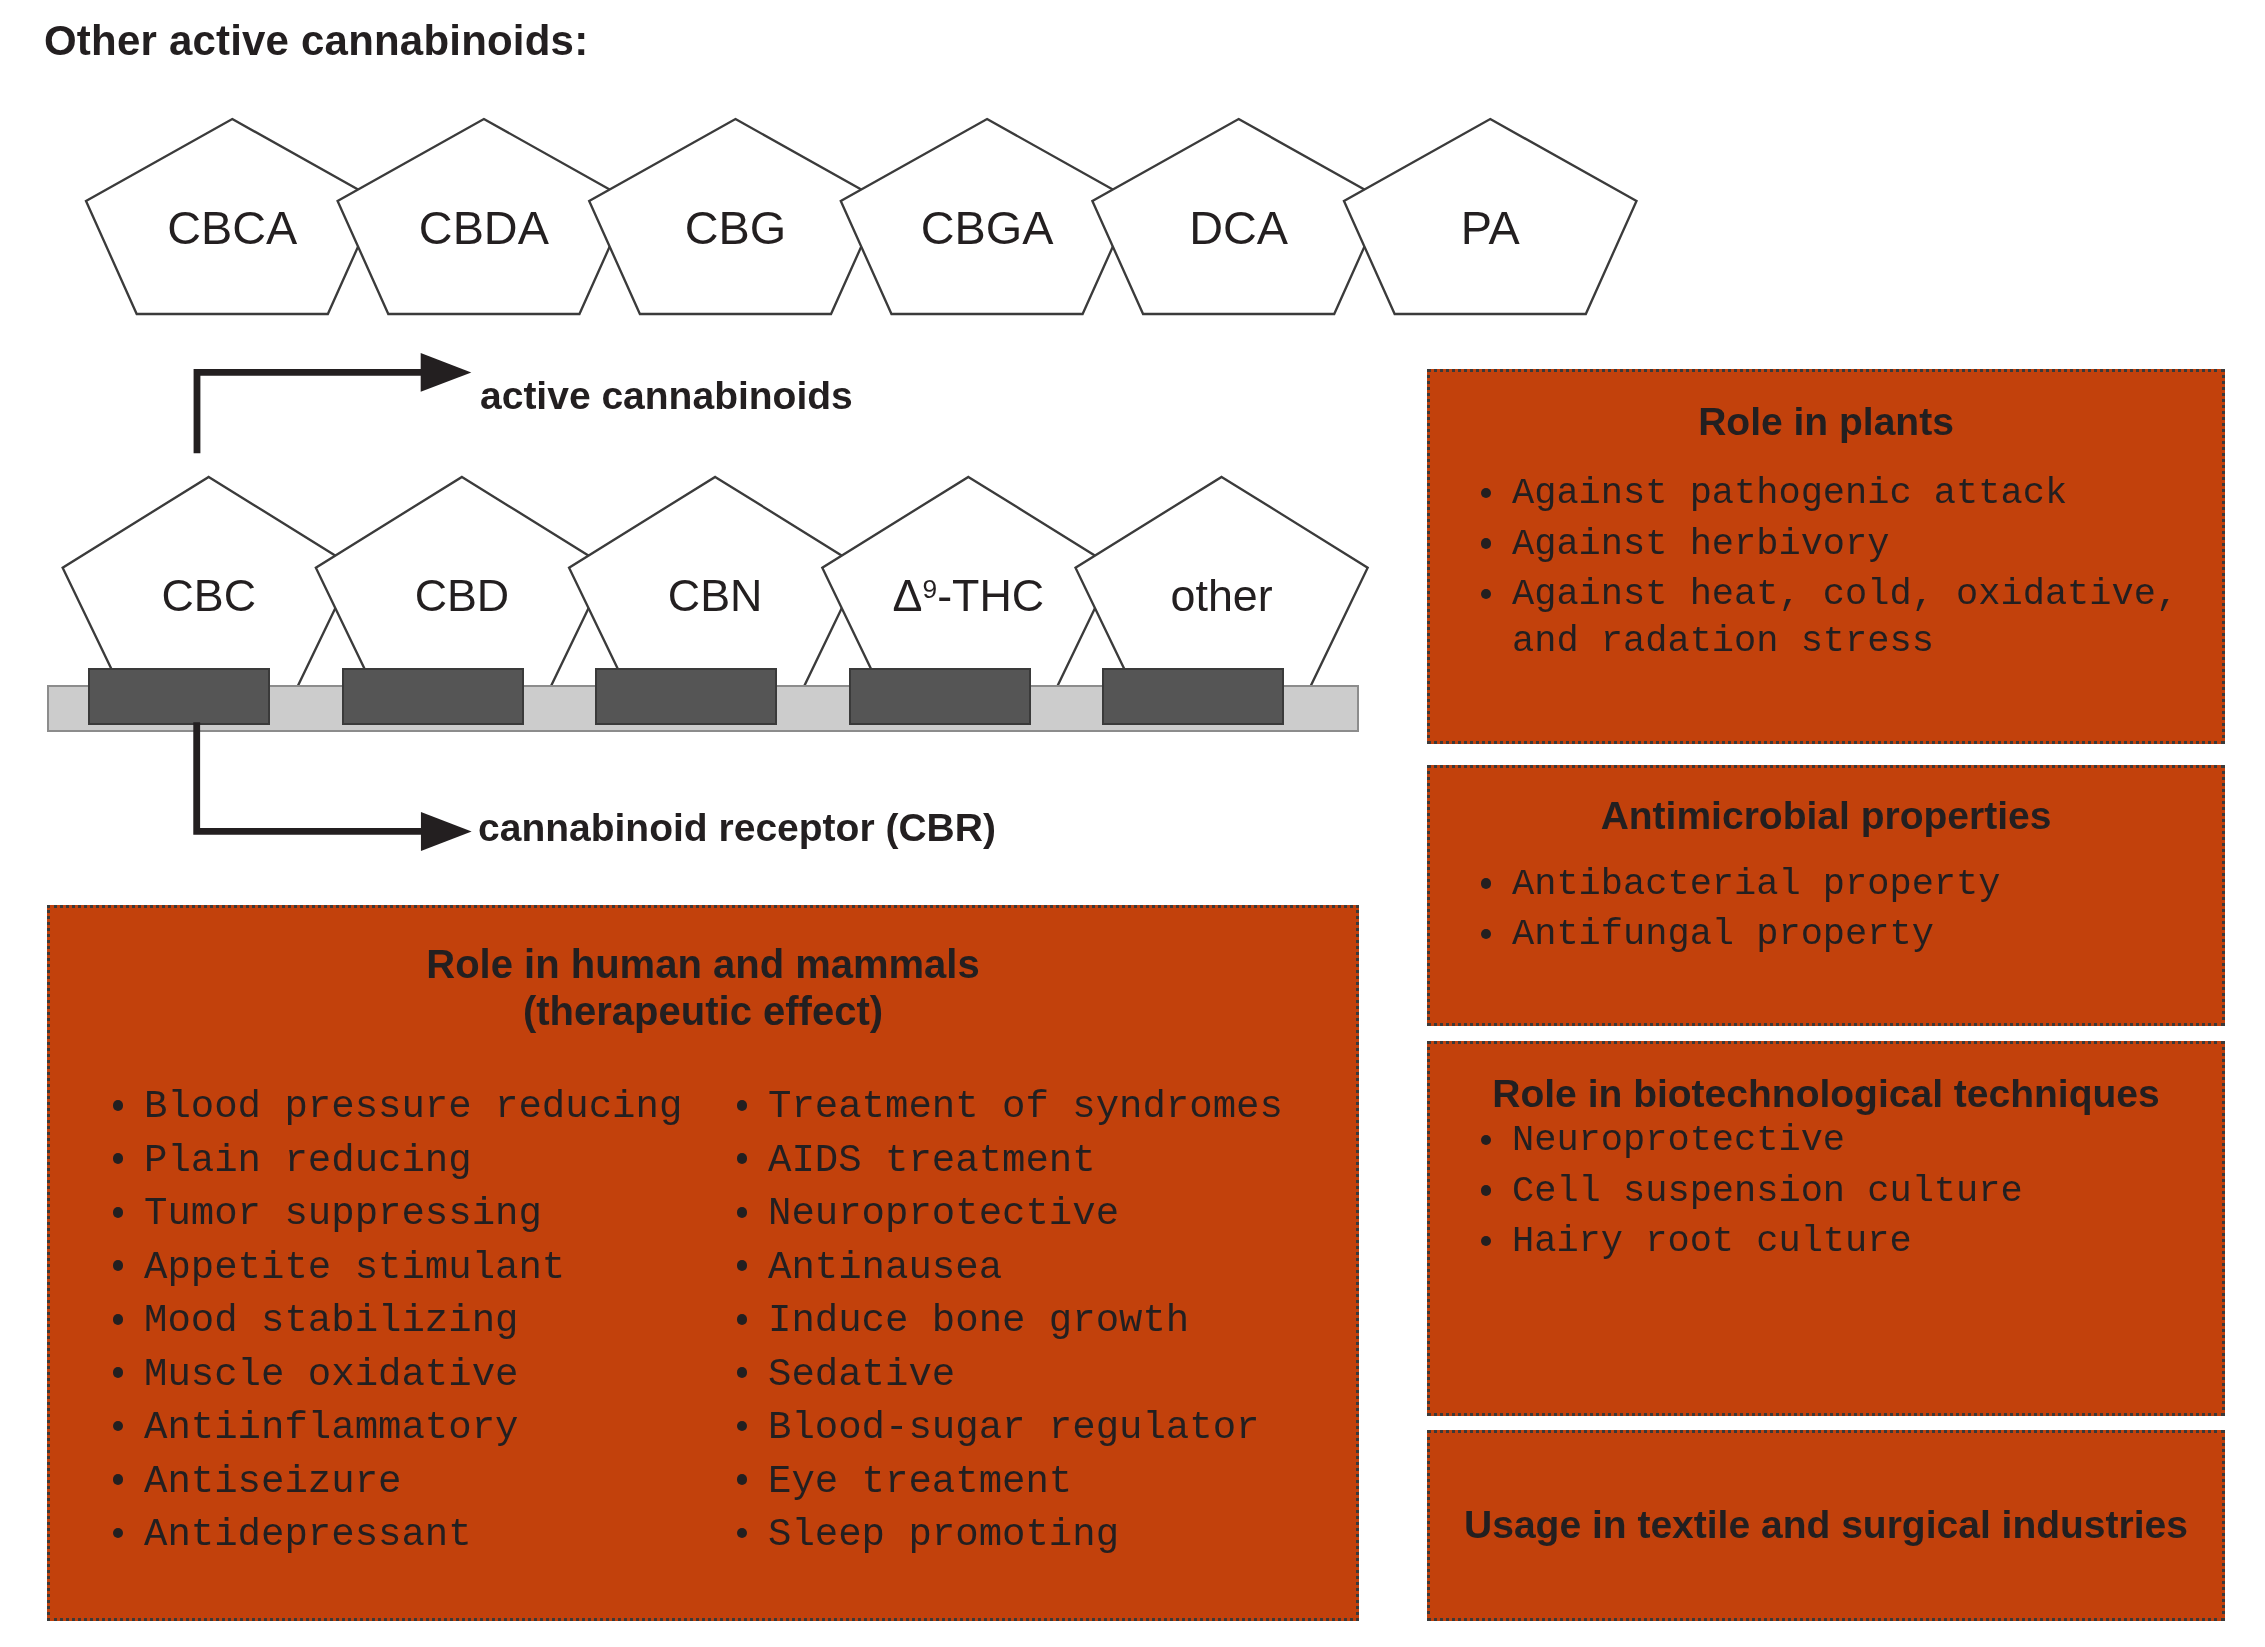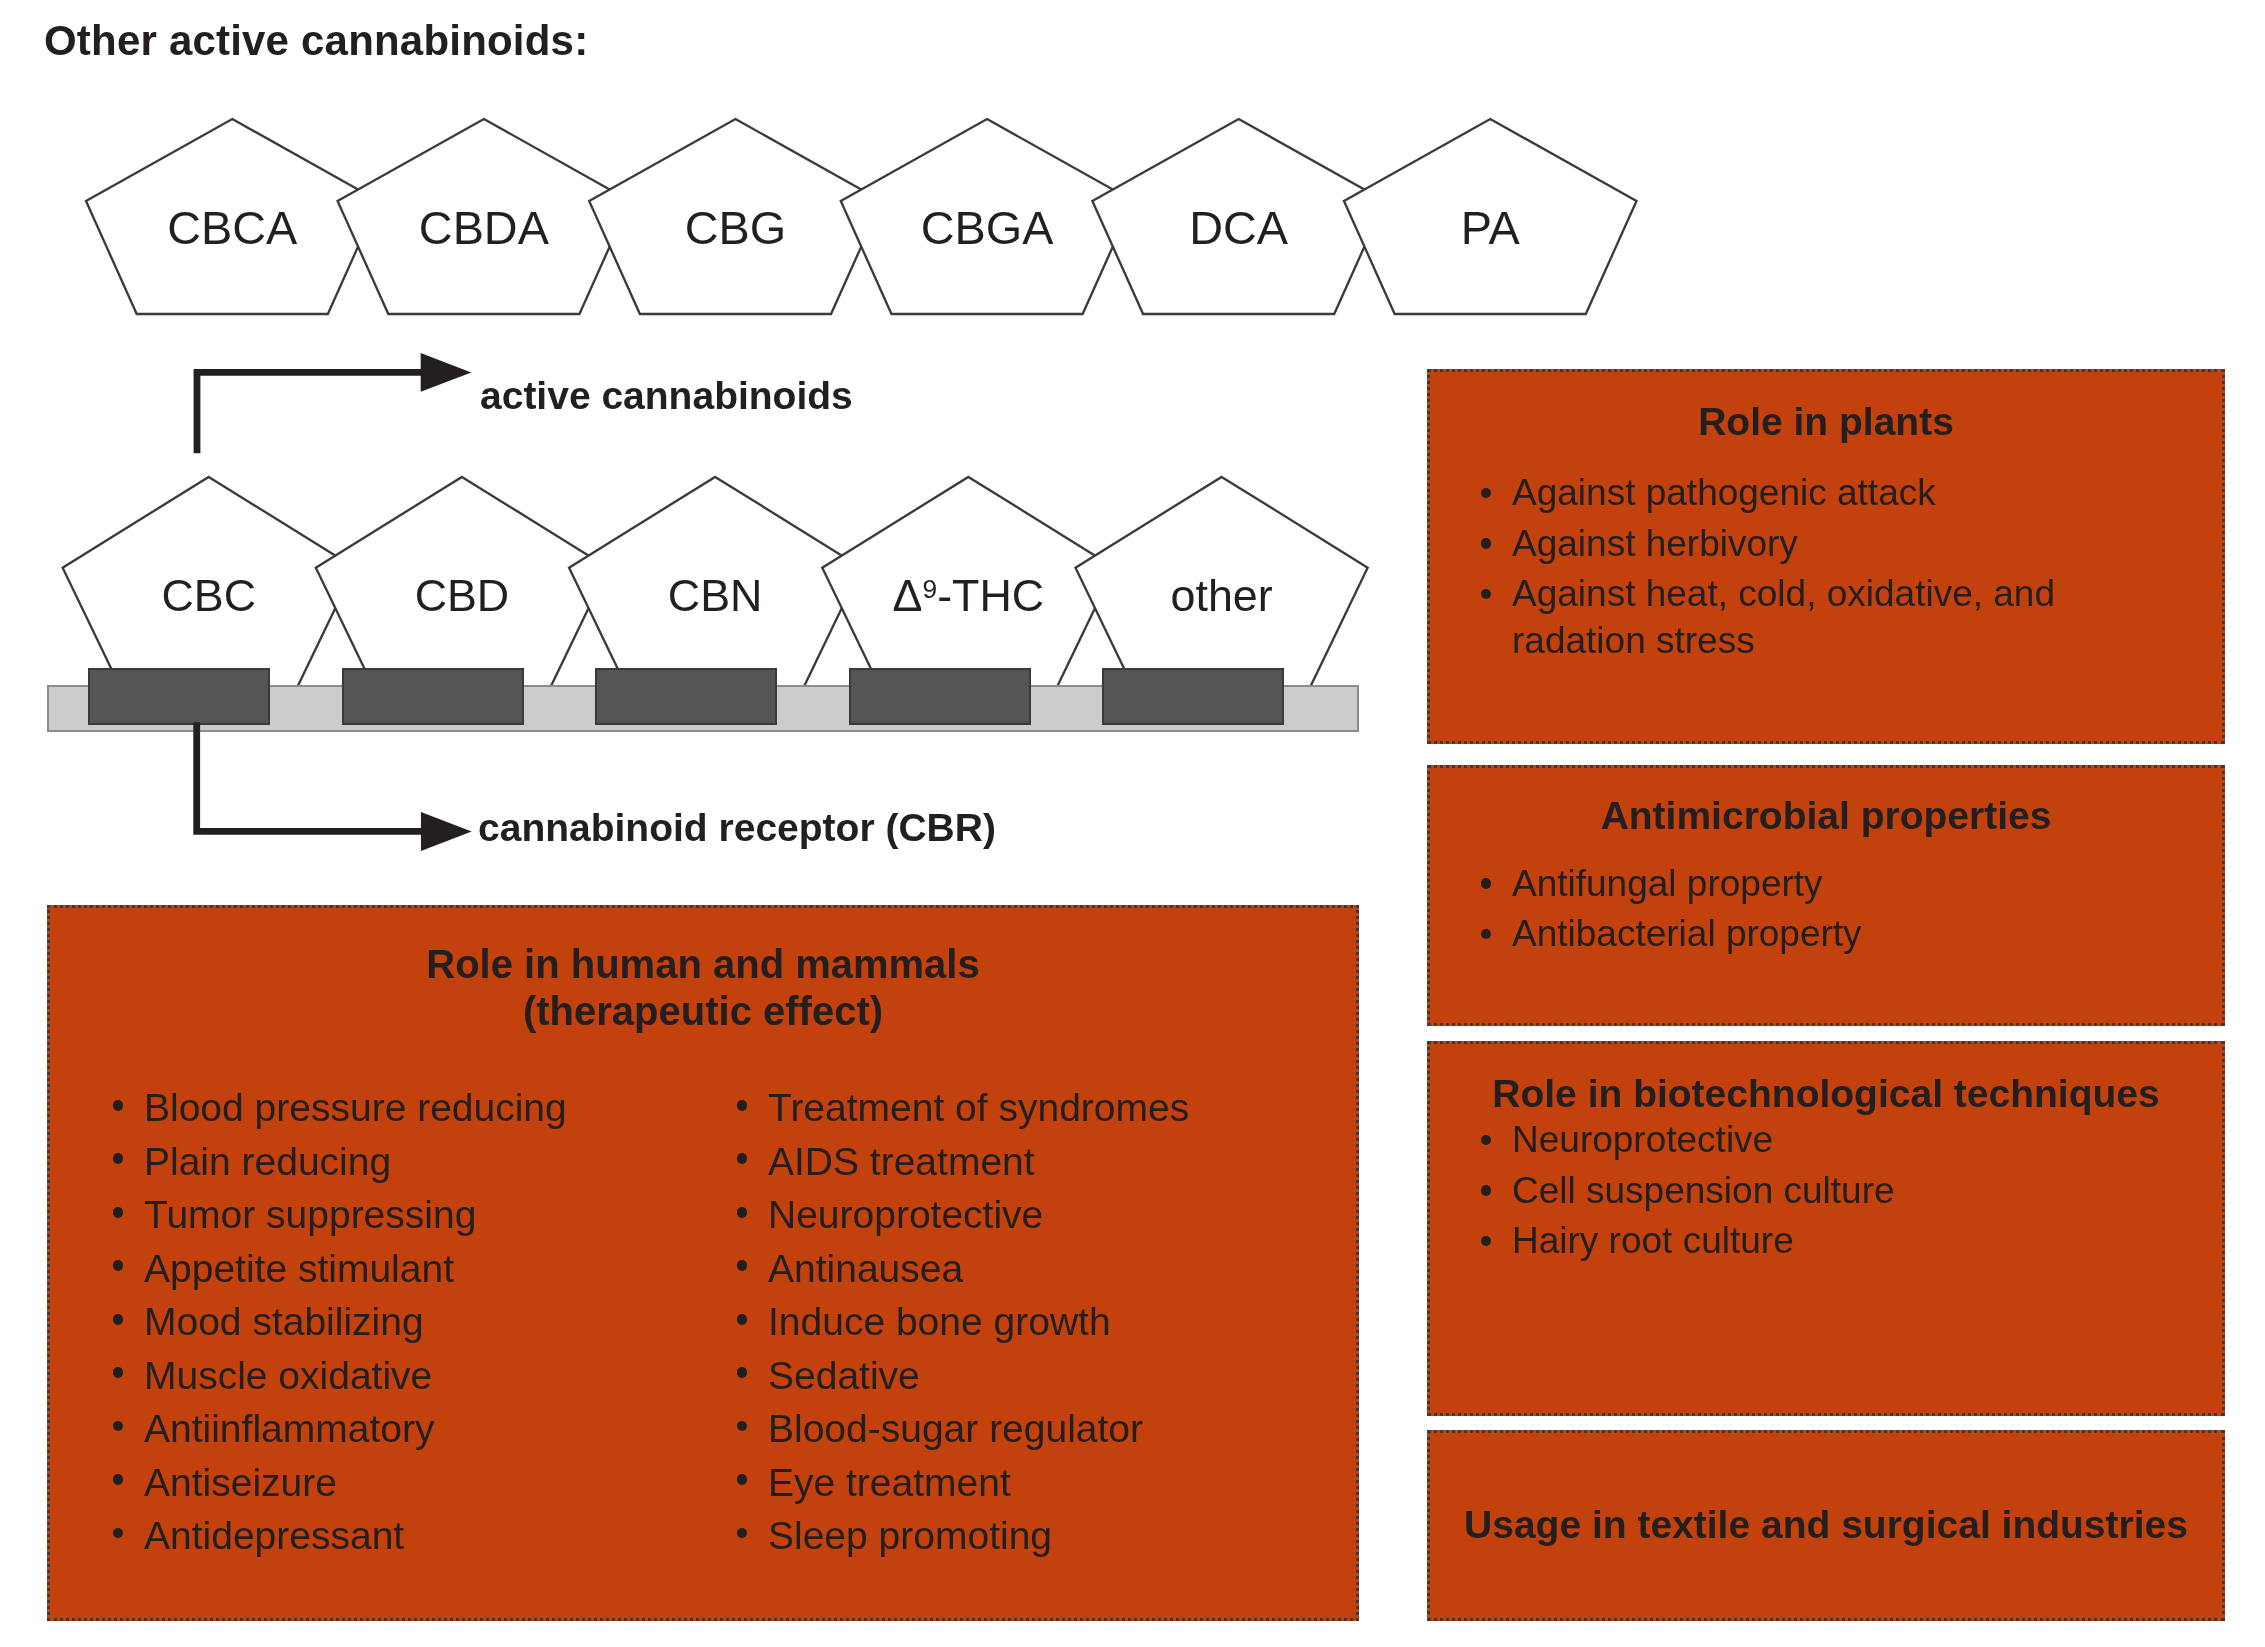--- a/index.html
+++ b/index.html
@@ -50,21 +50,21 @@
 
   
   .panel{
     position:absolute;box-sizing:border-box;
     border:3.9px dotted #3a3a3a;background:#c2410c;
   }
   .panel-title{
     text-align:center;font-weight:bold;font-size:39px;line-height:1.18;
     margin:0;
   }
-  .panel-list{list-style:none;margin:0;padding:0;}
+  .panel-list{list-style:none;margin:0;padding:0;font-family:Liberation Mono, monospace;}
   .panel-list li{
     position:relative;padding-left:49px;font-size:37px;line-height:1.26;
     margin-bottom:3.9px;
   }
   .panel-list li::before{
     content:"";position:absolute;left:17.6px;top:17.6px;
     width:10.7px;height:10.7px;border-radius:50%;background:#231f20;
   }
 
   #panel-plants{left:1427px;top:369px;width:798px;height:375px;padding:27px 33px 0 33px;}
@@ -144,22 +144,22 @@
   <ul class="panel-list" id="plants-list">
       <li>Against pathogenic attack</li>
       <li>Against herbivory</li>
       <li>Against heat, cold, oxidative, and radation stress</li>
     </ul>
 </div>
 
 <div class="panel" id="panel-antimicrobial">
   <div class="panel-title">Antimicrobial properties</div>
   <ul class="panel-list" id="antimicrobial-list">
+      <li>Antibacterial property</li>
       <li>Antifungal property</li>
-      <li>Antibacterial property</li>
     </ul>
 </div>
 
 <div class="panel" id="panel-biotech">
   <div class="panel-title">Role in biotechnological techniques</div>
   <ul class="panel-list" id="biotech-list">
       <li>Neuroprotective</li>
       <li>Cell suspension culture</li>
       <li>Hairy root culture</li>
     </ul>

